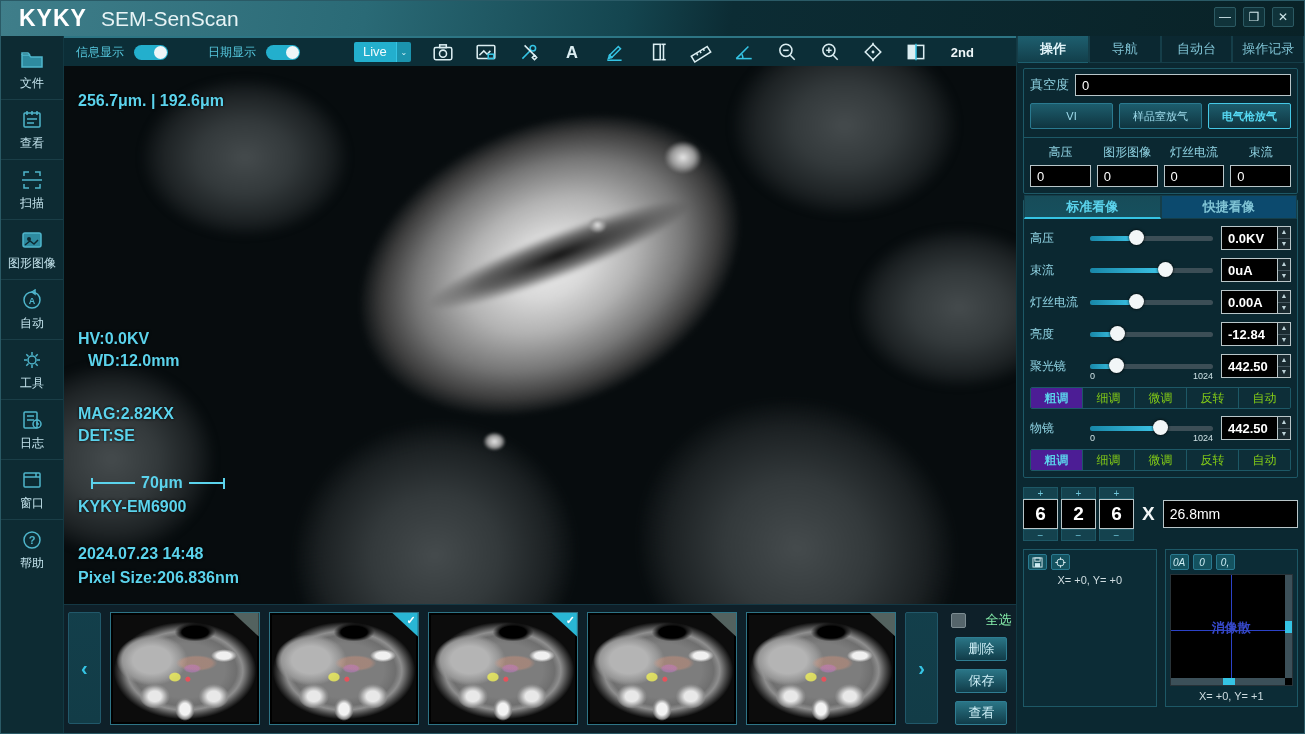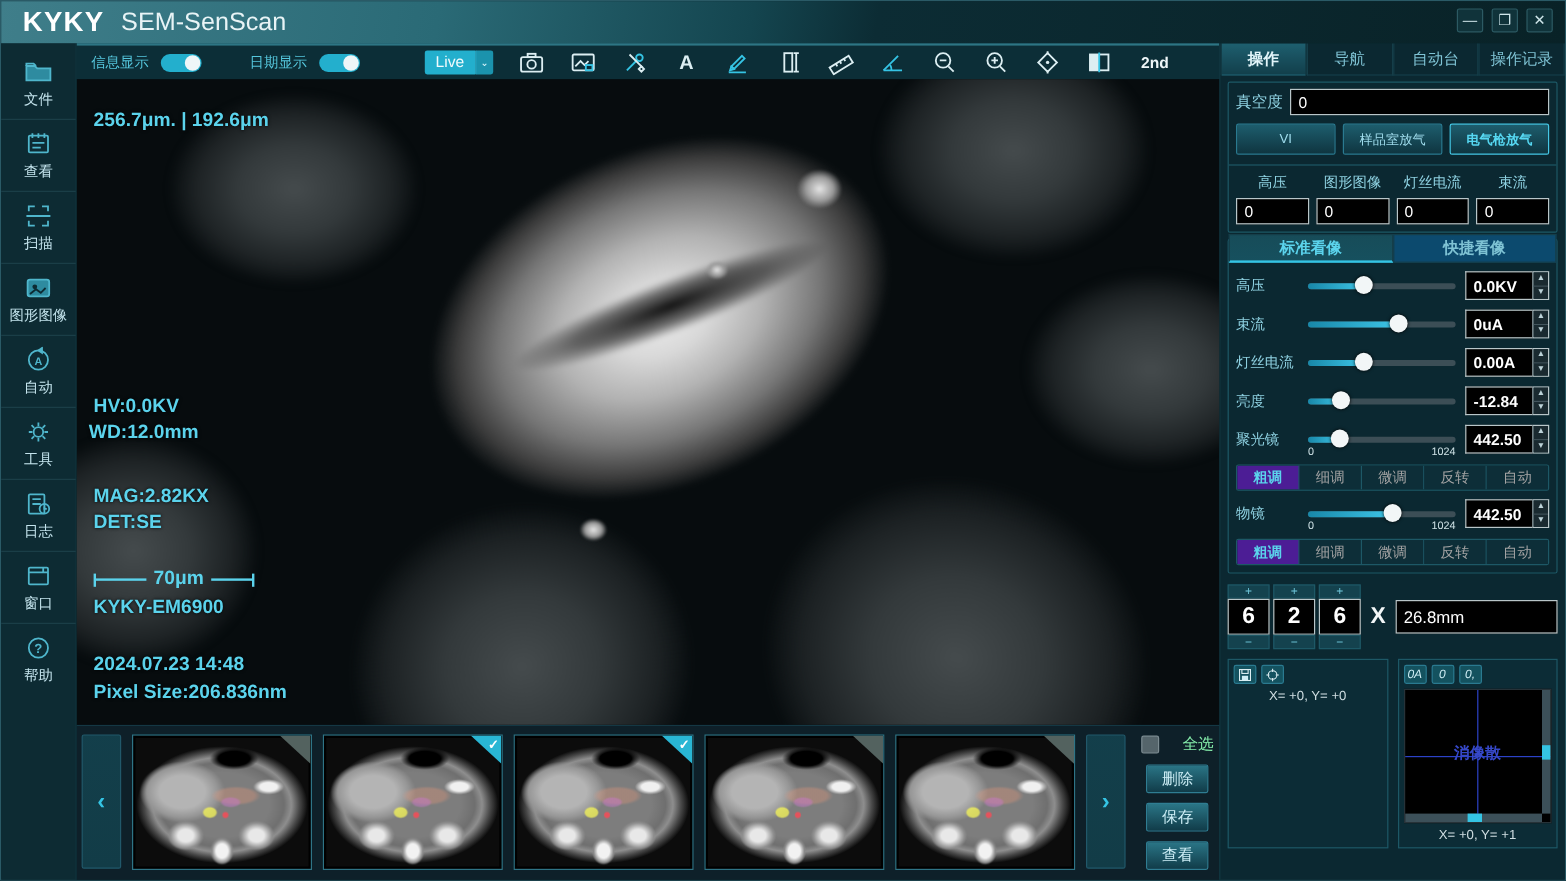--- a/index.html
+++ b/index.html
@@ -49,21 +49,21 @@
   
   .viewport { flex:1; position:relative; background:#070c0e; overflow:hidden; cursor:crosshair; }
   .grain { position:absolute; border-radius:50%; filter:blur(1px); }
   .g-main { left:30%; top:11%; width:42%; height:52%; transform:rotate(-24deg);
     background:radial-gradient(closest-side,#ececec 0%,#d8d8d8 22%,#b2b2b2 45%,#767676 70%,#3c3c3c 88%,rgba(20,20,20,0) 100%); filter:blur(2px);}
   .g-main::after { content:""; position:absolute; left:18%; top:40%; width:70%; height:16%;
     background:radial-gradient(closest-side,#111 0%,rgba(17,17,17,.55) 60%,transparent 100%); border-radius:50%; transform:rotate(3deg); }
   .g-dark { background:radial-gradient(closest-side,#454b4d 0%,#33393b 45%,#1c2123 80%,rgba(10,12,13,0) 100%); filter:blur(3px); }
   .g-spk { background:radial-gradient(closest-side,#e5e5e5 0%,#9a9a9a 60%,transparent 100%); filter:blur(1px); }
   .ov { position:absolute; color:#5bd3ec; font-weight:bold; font-size:16px; text-shadow:0 0 3px #000; }
-  .scalebar { position:absolute; display:flex; align-items:center; color:#5bd3ec; font-weight:bold; font-size:16px; }
+  .scalebar { position:absolute; display:flex; align-items:center; color:#5bd3ec; font-weight:bold; font-size:16px;margin-left:13px; }
   .sb-tick { width:2px; height:11px; background:#5bd3ec; }
   .sb-line { height:2px; background:#5bd3ec; }
 
   
   .filmstrip { flex:0 0 129px; background:#0e2029; border-top:1px solid #143844;
     display:flex; align-items:center; padding:6px 4px 8px 4px; gap:9px; }
   .strip-arrow { width:33px; height:112px; background:linear-gradient(#18485426,#123c47);
     background-color:#123d49; border:1px solid #21586a; display:flex; align-items:center; justify-content:center;
     color:#35c4e4; font-size:20px; font-weight:bold; cursor:pointer; border-radius:2px; }
   .thumb { width:152px; height:113px; position:relative; border:1px solid #2e7486; background:#000;
@@ -132,21 +132,21 @@
   .minmax { position:absolute; top:18px; left:2px; right:2px; display:flex; justify-content:space-between;
     font-size:9px; color:#cfe2e6; }
   .valbox { width:70px; height:24px; margin-left:6px; display:flex; }
   .valbox .vb-txt { flex:1; background:#000; border:1px solid #b9c6c9; border-right:none; color:#fff;
     font-size:13px; font-weight:bold; display:flex; align-items:center; padding-left:6px; }
   .spin { width:14px; display:flex; flex-direction:column; border:1px solid #b9c6c9; }
   .spin div { flex:1; background:#1a2a30; color:#bcd2d8; font-size:7px; line-height:10px; text-align:center; cursor:pointer; }
   .spin div:first-child { border-bottom:1px solid #44565e; }
 
   .adjrow { display:flex; height:22px; margin-top:8px; border:1px solid #1d5866; border-radius:2px; overflow:hidden; }
-  .adj { flex:1; display:flex; align-items:center; justify-content:center; font-size:12px; color:#a3a3a3;
+  .adj { flex:1; display:flex; align-items:center; justify-content:center; font-size:12px; color:#84cc16;
     border-right:1px solid #1d5866; cursor:pointer; background:#0d2e38; }
   .adj:last-child { border-right:none; }
   .adj.active { background:#4c1d95; color:#5bd3ec; font-weight:bold; }
 
   .magrow { display:flex; align-items:center; margin-top:9px; gap:4px; }
   .digit-grp { display:flex; gap:3px; }
   .digit-col { display:flex; flex-direction:column; align-items:stretch; width:35px; }
   .dstep { height:12px; background:#14424e; color:#6fc6da; font-size:10px; line-height:11px; text-align:center; cursor:pointer; border:1px solid #1d5866; }
   .dbox { height:30px; background:#000; border:1px solid #b9c6c9; color:#fff; font-size:19px; font-weight:bold;
     display:flex; align-items:center; justify-content:center; }
@@ -380,21 +380,21 @@
         <div class="grain g-dark" style="left:60%;top:62%;width:34%;height:55%;transform:rotate(20deg);"></div>
         <div class="grain g-dark" style="left:24%;top:66%;width:30%;height:50%;transform:rotate(-15deg);"></div>
         <div class="grain g-dark" style="left:-6%;top:55%;width:22%;height:36%;"></div>
         <div class="grain g-main"></div>
         <div class="grain g-spk" style="left:63%;top:14%;width:4%;height:6%;"></div>
         <div class="grain g-spk" style="left:55%;top:28%;width:2%;height:3%;"></div>
         <div class="grain g-spk" style="left:44%;top:68%;width:2.4%;height:3.6%;"></div>
 
         <div class="ov" style="left:14px;top:26px;">256.7μm. | 192.6μm</div>
         <div class="ov" style="left:14px;top:264px;">HV:0.0KV</div>
-        <div class="ov" style="left:10px;top:286px;">WD:12.0mm</div>
+        <div class="ov" style="left:24px;top:286px;">WD:12.0mm</div>
         <div class="ov" style="left:14px;top:339px;">MAG:2.82KX</div>
         <div class="ov" style="left:14px;top:361px;">DET:SE</div>
         <div class="scalebar" style="left:14px;top:408px;">
           <div class="sb-tick"></div>
             <div class="sb-line" style="width:42px;"></div>
           <span style="margin:0 6px;">70μm</span>
           <div class="sb-line" style="width:34px;"></div>
             <div class="sb-tick"></div>
         </div>
         <div class="ov" style="left:14px;top:432px;">KYKY-EM6900</div>

